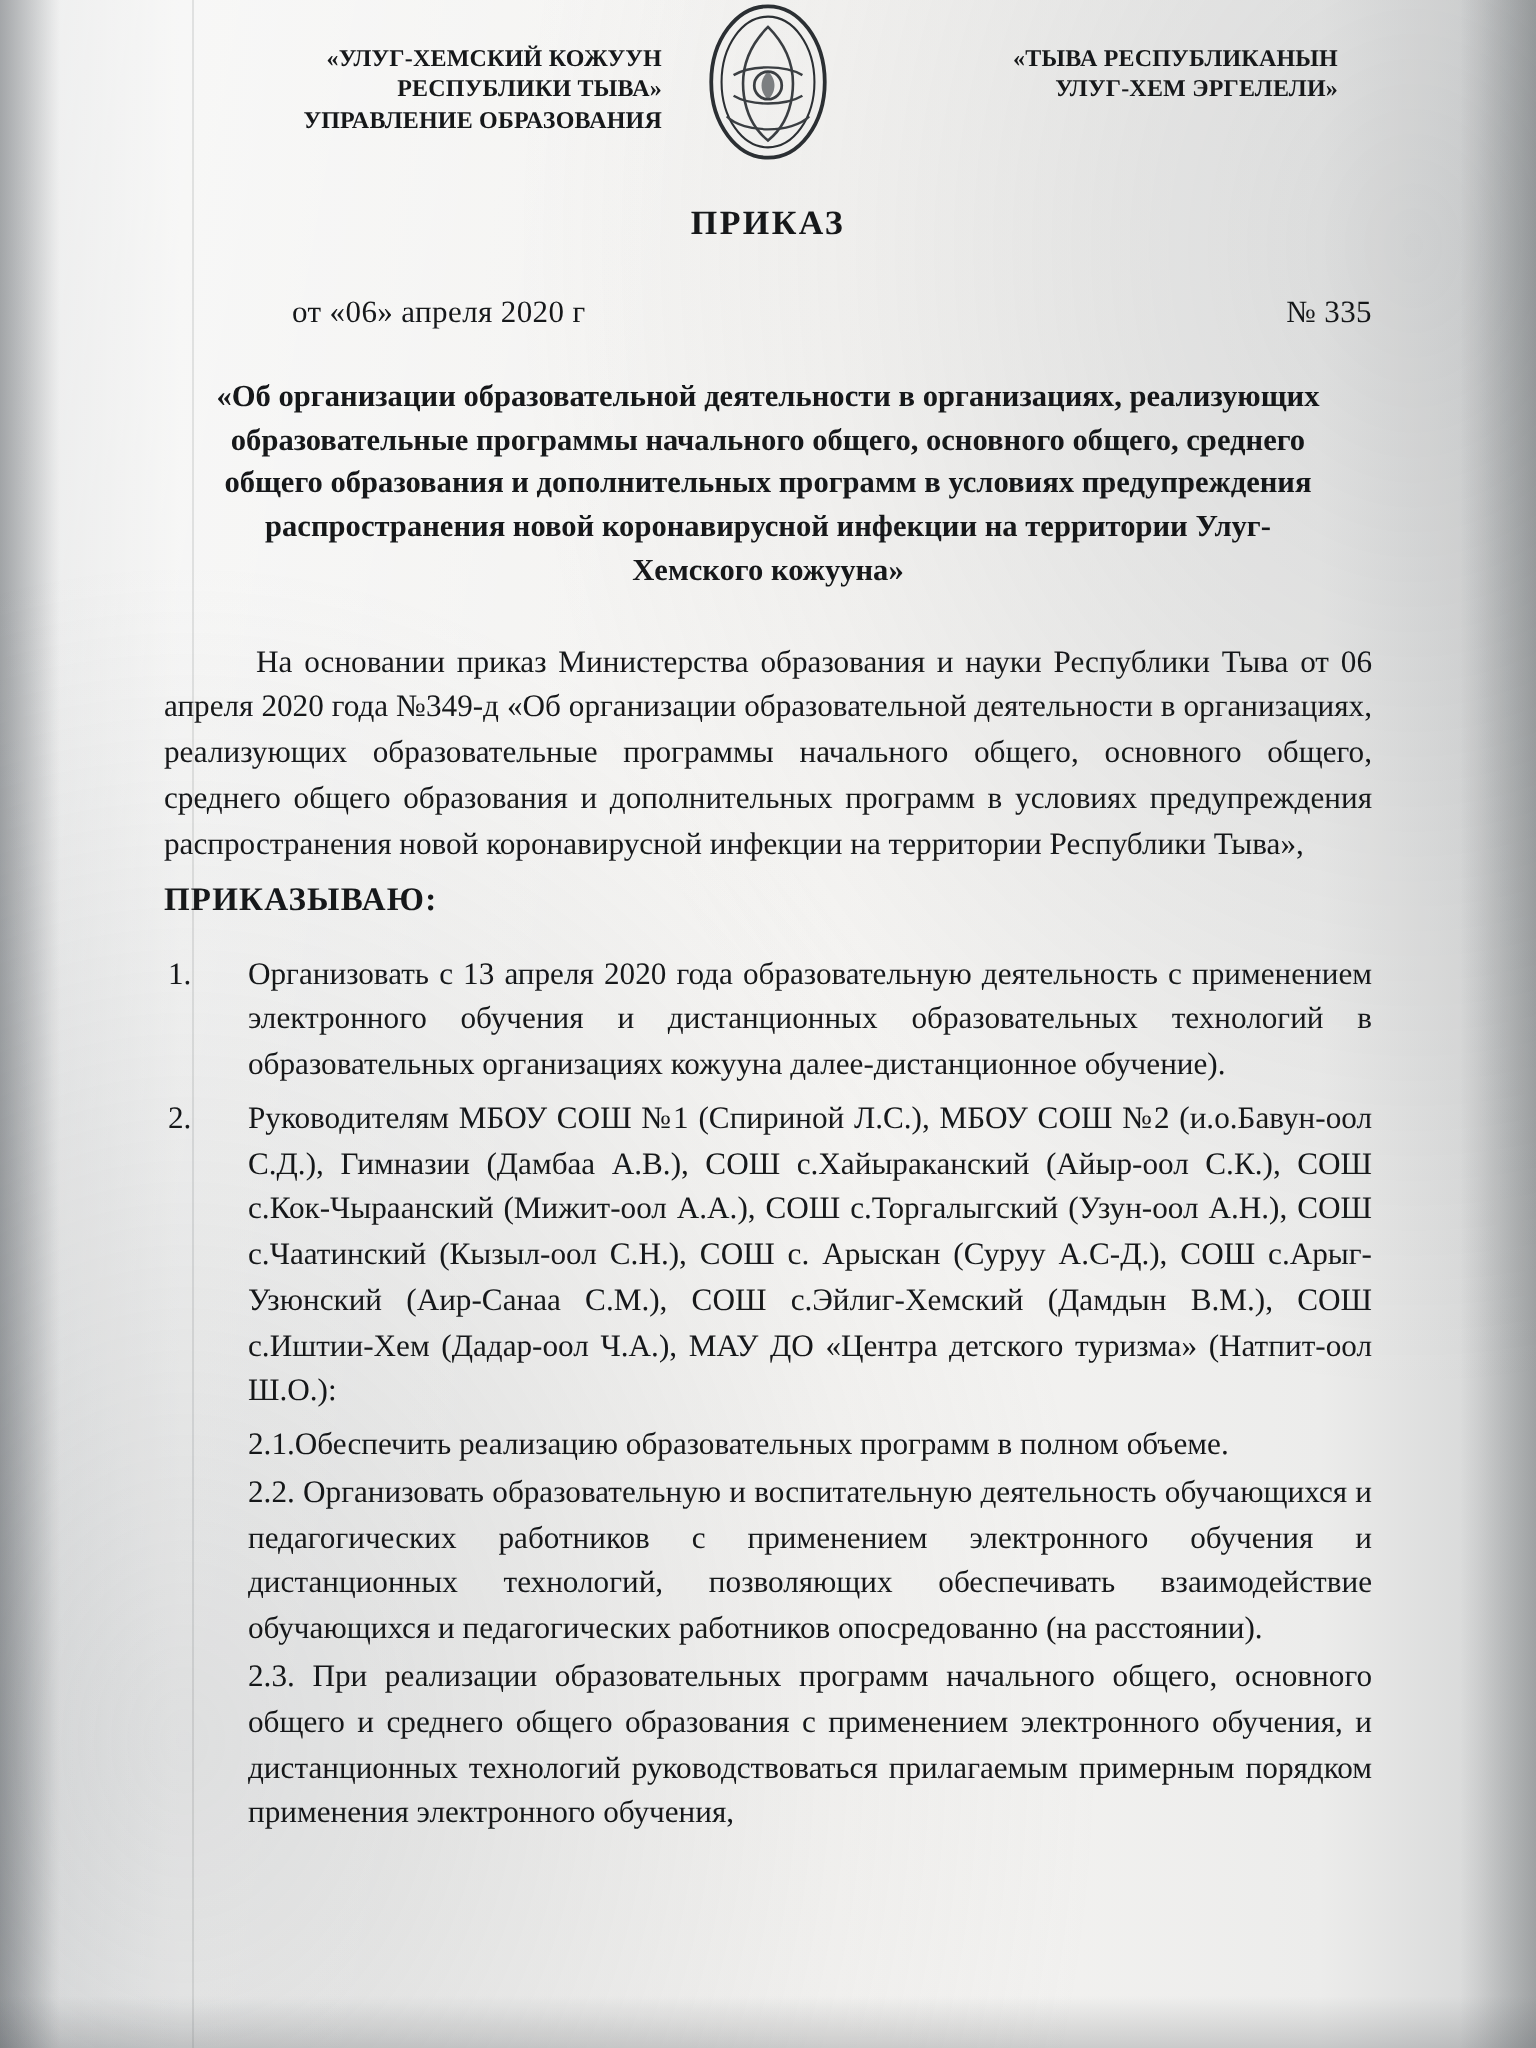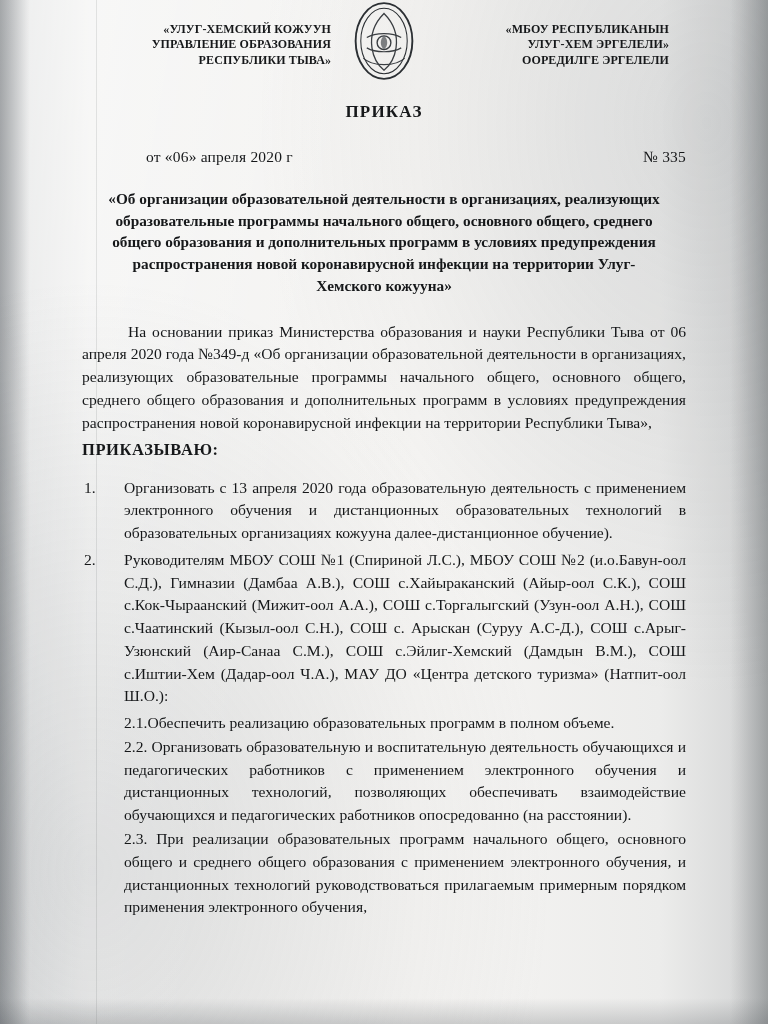--- a/index.html
+++ b/index.html
@@ -183,41 +183,40 @@
   <div class="paper-shadow-left"></div>
   <div class="paper-shadow-right"></div>
   <div class="paper-shadow-bottom"></div>
   <div class="fold" style="left:96px;"></div>
   <div class="noise"></div>
 
   <div class="header">
 
     <div class="org-block left">
       <div>«УЛУГ-ХЕМСКИЙ КОЖУУН</div>
+      <div>РЕСПУБЛИКИ ТЫВА»</div>
       <div>УПРАВЛЕНИЕ ОБРАЗОВАНИЯ</div>
-      <div>РЕСПУБЛИКИ ТЫВА»</div>
     </div>
 
     <div class="emblem">
       <svg viewBox="0 0 100 100" width="86" height="86" aria-hidden="true">
         <ellipse cx="50" cy="50" rx="33" ry="44" fill="none" stroke="#2b2f33" stroke-width="2.2"></ellipse>
         <ellipse cx="50" cy="50" rx="27" ry="38" fill="none" stroke="#2b2f33" stroke-width="1.2"></ellipse>
         <path d="M50 18 C38 30 34 44 36 58 C38 72 45 80 50 84 C55 80 62 72 64 58 C66 44 62 30 50 18 Z" fill="none" stroke="#3a3e42" stroke-width="1.5"></path>
         <path d="M30 46 C40 40 60 40 70 46" fill="none" stroke="#3a3e42" stroke-width="1.4"></path>
         <path d="M30 58 C40 64 60 64 70 58" fill="none" stroke="#3a3e42" stroke-width="1.4"></path>
         <circle cx="50" cy="52" r="8" fill="none" stroke="#3a3e42" stroke-width="1.6"></circle>
         <path d="M50 44 C55 48 55 56 50 60 C45 56 45 48 50 44 Z" fill="#4a4e52" opacity="0.7"></path>
         <path d="M26 70 C36 80 64 80 74 70" fill="none" stroke="#3a3e42" stroke-width="1.3"></path>
       </svg>
     </div>
 
     <div class="org-block right">
-      <div>«МБОУ РЕСПУБЛИКАНЫН</div>
+      <div>«ТЫВА РЕСПУБЛИКАНЫН</div>
       <div>УЛУГ-ХЕМ ЭРГЕЛЕЛИ»</div>
-      <div>ООРЕДИЛГЕ ЭРГЕЛЕЛИ</div>
     </div>
   </div>
 
   <div class="doc-kind">ПРИКАЗ</div>
 
   <div class="meta-row">
     <div class="meta-date">от «06» апреля 2020 г</div>
     <div class="meta-num">№ 335</div>
   </div>
 

